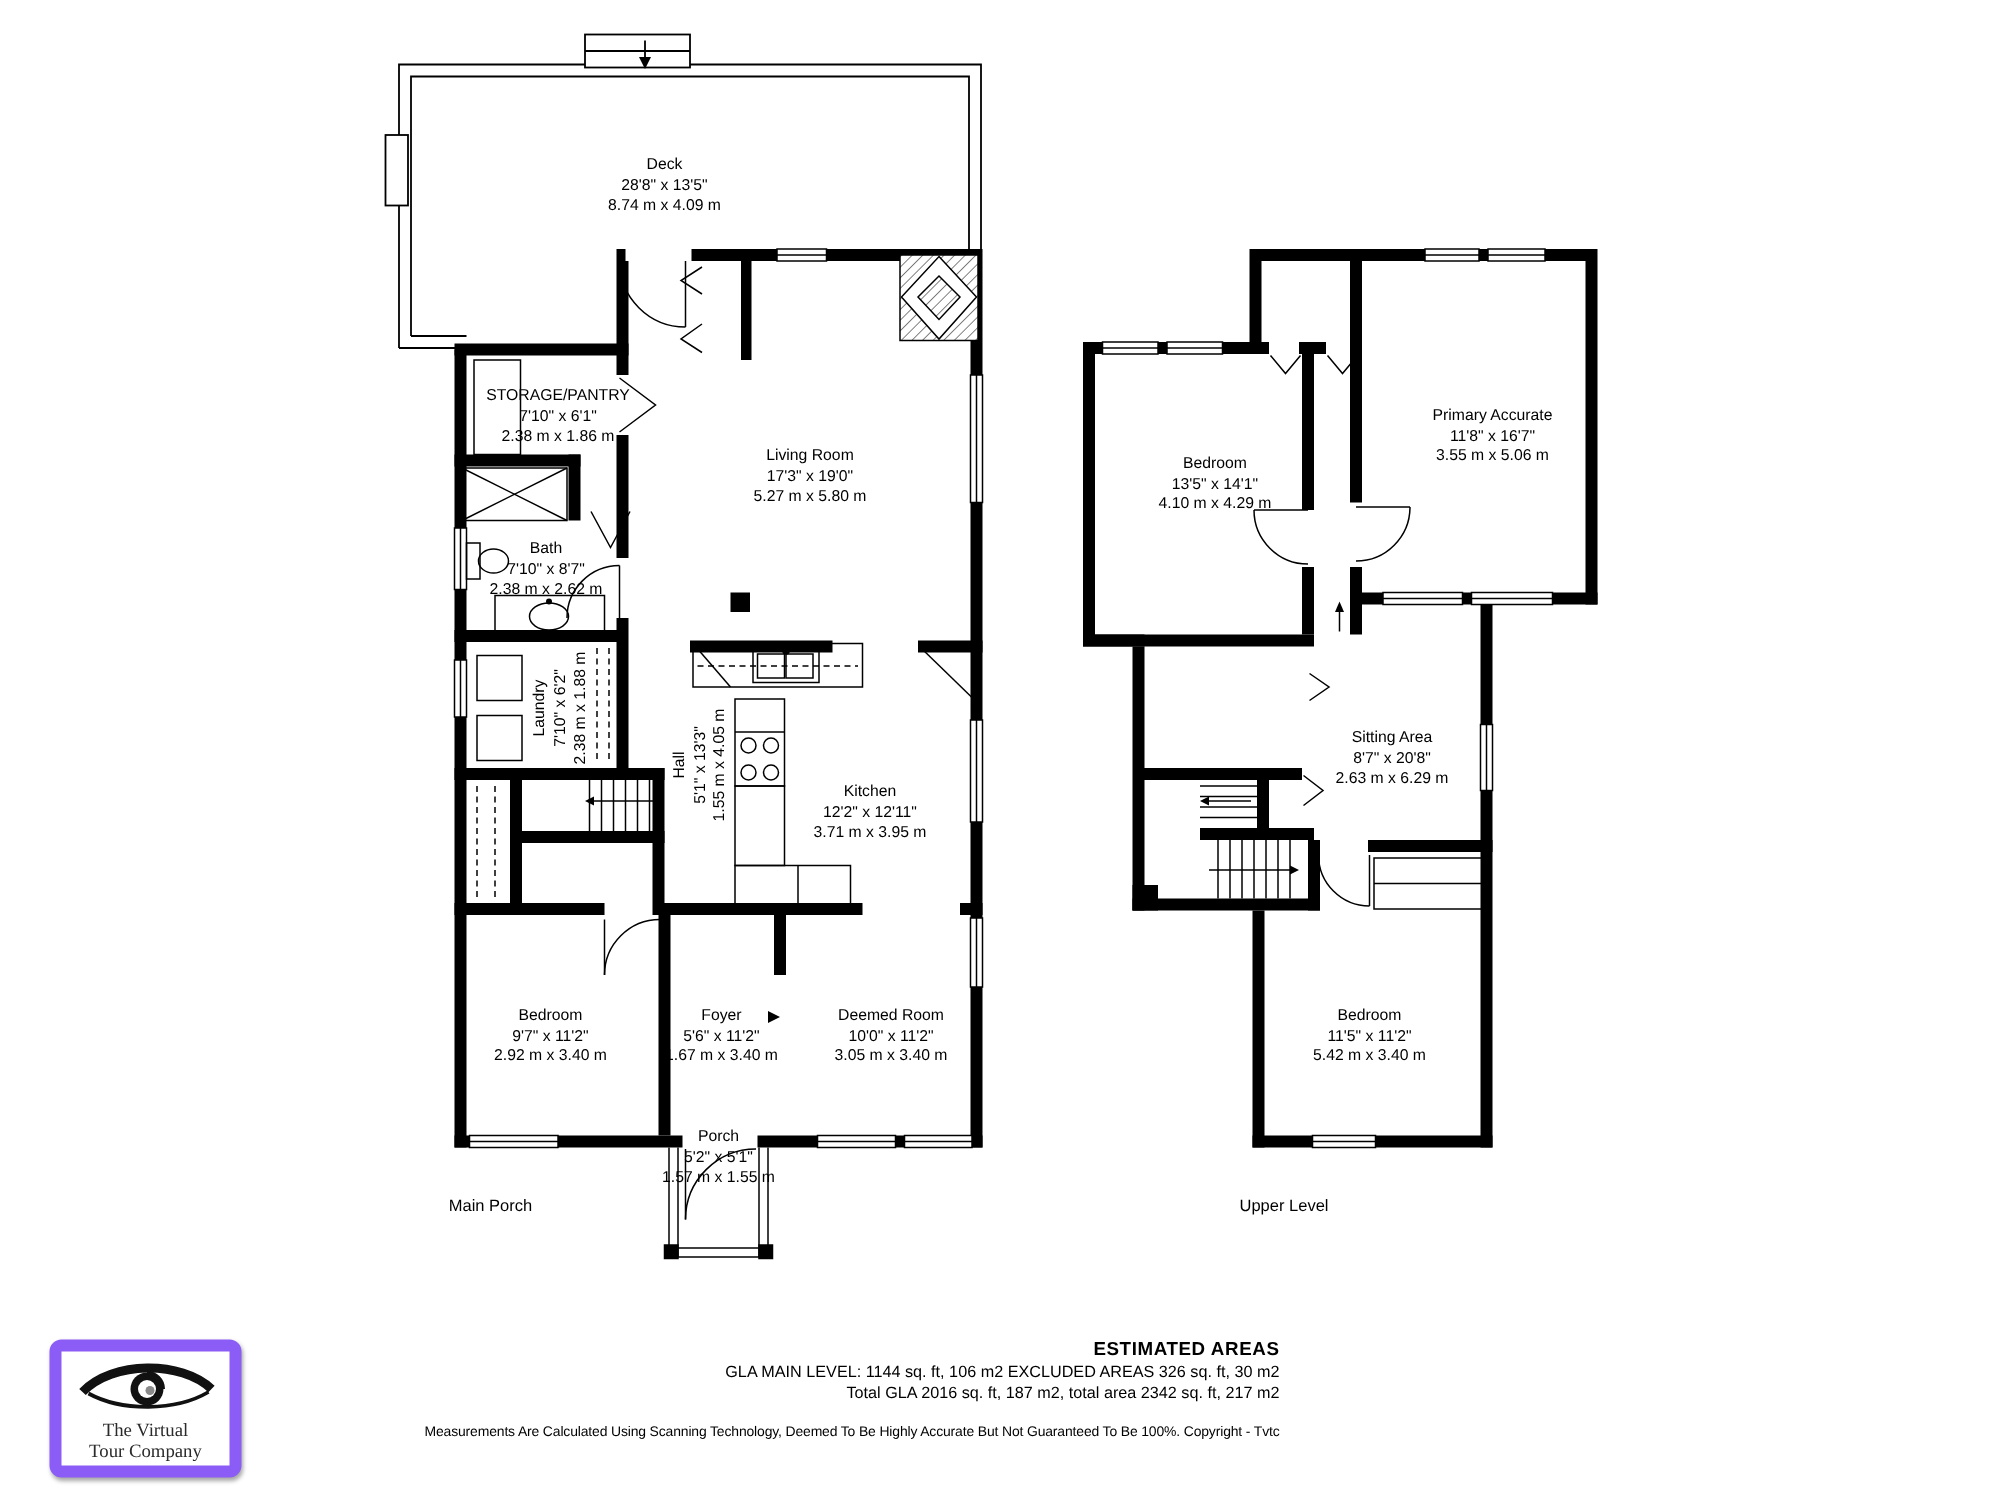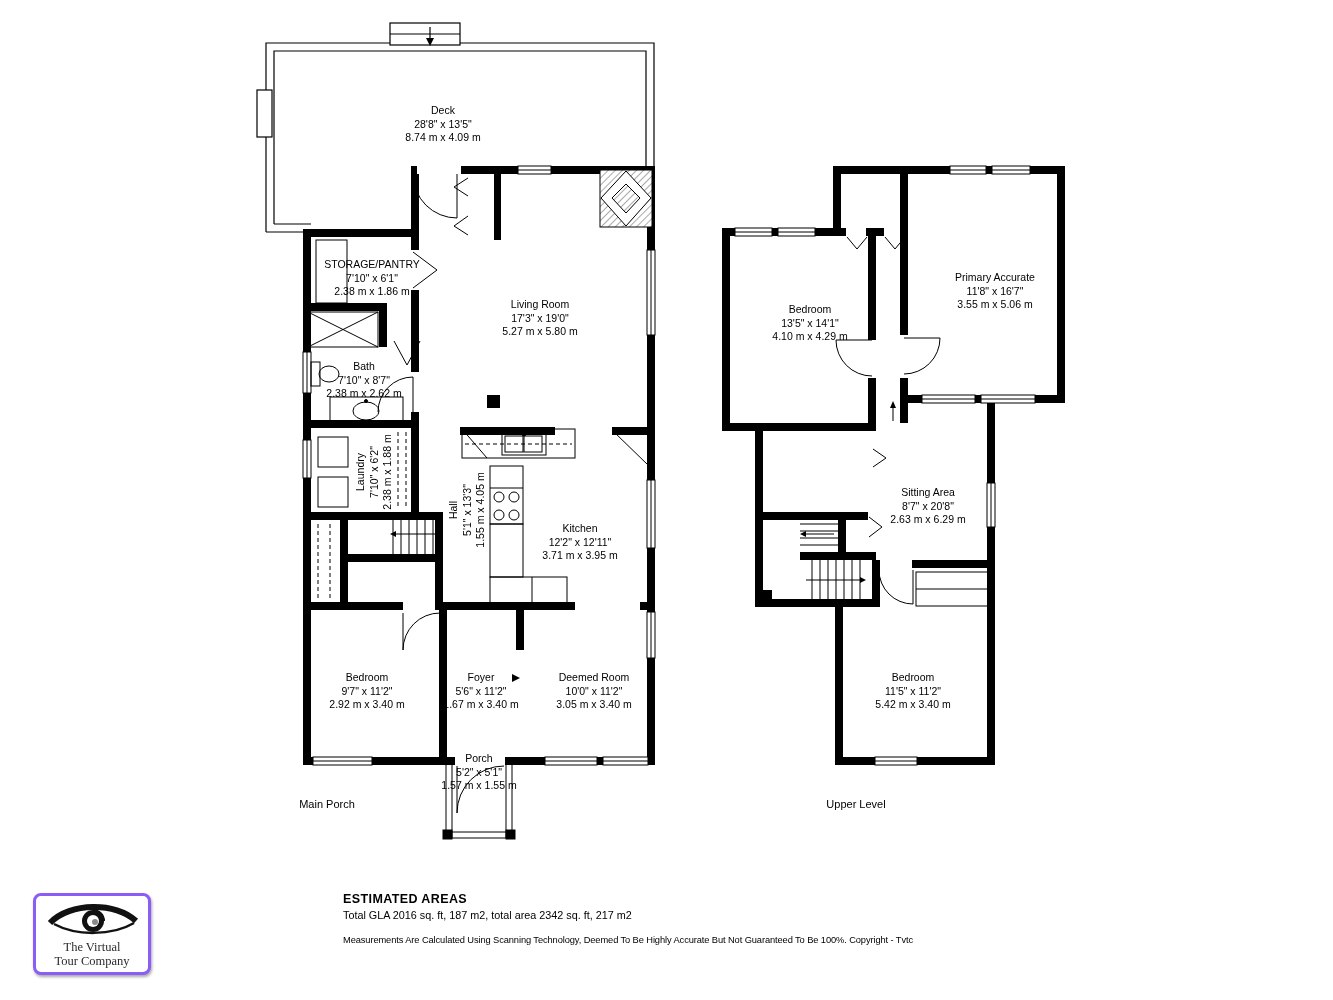--- a/index.html
+++ b/index.html
@@ -3,27 +3,27 @@
 <meta charset="utf-8">
 <style>
   html,body{margin:0;padding:0;background:#fff;}
   .canvas{position:relative;width:1333px;height:1000px;background:#fff;overflow:hidden;
           font-family:"Liberation Sans","DejaVu Sans",sans-serif;color:#000;}
   svg.plan{position:absolute;left:0;top:0;}
   .room-label{position:absolute;transform:translate(-50%,-50%);text-align:center;
               font-size:10.5px;line-height:13.5px;white-space:nowrap;}
   .room-label.rot{transform:translate(-50%,-50%) rotate(-90deg);}
   .level-label{position:absolute;transform:translate(-50%,-50%);font-size:11px;}
-  .areas{position:absolute;left:628px;top:892px;transform:translateX(-50%);
-         text-align:left;white-space:nowrap;}
+  .areas{position:absolute;left:568px;top:892px;transform:translateX(-50%);
+         text-align:right;white-space:nowrap;}
   .areas .title{font-size:12.5px;font-weight:bold;letter-spacing:.4px;margin-bottom:2px;}
   .areas .line{font-size:10.8px;line-height:14px;}
   .areas .disclaimer{font-size:9.3px;margin-top:13px;letter-spacing:-.1px;}
   .logo{position:absolute;left:33px;top:893px;width:112px;height:76px;background:#fff;
-        border:3px solid #8b5cf6;border-radius:8px;box-shadow:1px 2px 3px rgba(0,0,0,.35);
+        border:8px solid #8b5cf6;border-radius:8px;box-shadow:1px 2px 3px rgba(0,0,0,.35);
         text-align:center;}
   .logo-text{font-family:"Liberation Serif","DejaVu Serif",serif;font-size:12.5px;
              line-height:13.5px;color:#2b2b2b;margin-top:1px;}
 </style>
 </head>
 <body>
 
 <div class="canvas">
 
 <svg class="plan" width="1333" height="1000" viewBox="0 0 1333 1000">
@@ -381,20 +381,21 @@
   <div>Bedroom</div>
   <div>11'5" x 11'2"</div>
   <div>5.42 m x 3.40 m</div>
 </div>
 
 <div class="level-label" style="left:327px;top:804px">Main Porch</div>
 <div class="level-label" style="left:856px;top:804px">Upper Level</div>
 
 <div class="areas">
   <div class="title">ESTIMATED AREAS</div>
+  <div class="line">GLA MAIN LEVEL: 1144 sq. ft, 106 m2 EXCLUDED AREAS 326 sq. ft, 30 m2</div>
   <div class="line">Total GLA 2016 sq. ft, 187 m2, total area 2342 sq. ft, 217 m2</div>
   <div class="disclaimer">Measurements Are Calculated Using Scanning Technology, Deemed To Be Highly Accurate But Not Guaranteed To Be 100%. Copyright - Tvtc</div>
 </div>
 
 <div class="logo">
   <svg width="100" height="38" viewBox="0 0 100 38" style="margin-top:2px;">
     <path d="M8,25 C28,4 74,4 94,23" stroke="#111" stroke-width="6" fill="none"></path>
     <path d="M12,26 C34,38 70,38 92,25" stroke="#111" stroke-width="2.5" fill="none"></path>
     <circle cx="51" cy="23" r="11" fill="#111"></circle>
     <circle cx="51" cy="23" r="6" fill="#fff"></circle>

